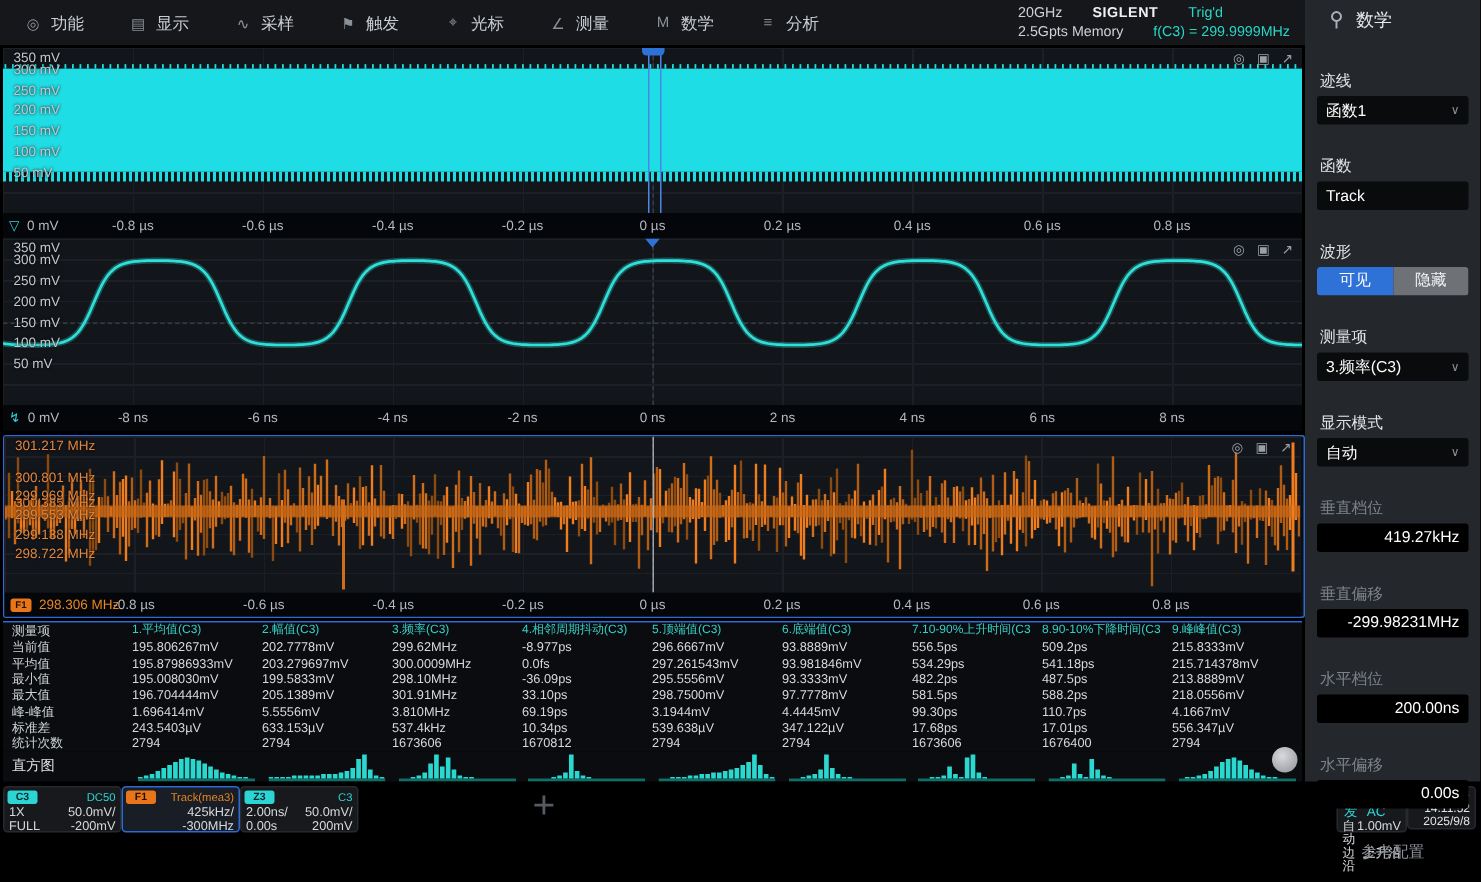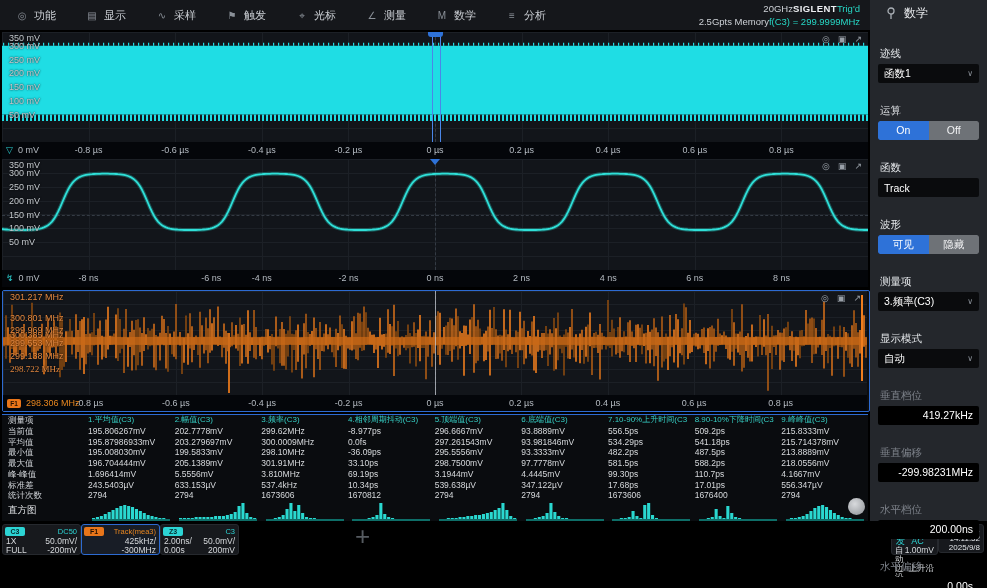--- a/index.html
+++ b/index.html
@@ -4,21 +4,21 @@
 <style>
   html,body{margin:0;padding:0;background:#000;}
   body{width:987px;height:588px;overflow:hidden;font-family:"Liberation Sans",sans-serif;}
   #stage{position:relative;width:987px;height:588px;background:#000;}
   
   .menubar{position:absolute;left:0;top:0;width:870px;height:30px;background:#15171b;}
   .menu-items{display:flex;gap:30px;padding:8px 0 0 16px;}
   .mi{display:flex;gap:6px;align-items:center;font-size:11px;color:#c9cdd2;cursor:default;white-space:nowrap;}
   .mi .ic{color:#8a9098;font-size:10px;width:12px;text-align:center;}
   .mright{position:absolute;right:10px;top:2px;font-size:9.5px;color:#cdd1d6;}
-  .mrow{display:flex;justify-content:flex-end;line-height:13px;}
+  .mrow{display:flex;gap:20px;justify-content:flex-start;line-height:13px;}
   .brand{font-weight:700;color:#eef0f3;letter-spacing:.4px;}
   .tealtx{color:#27d8c6;}
   
   .panel{position:absolute;left:2px;width:866px;background:#0b0d10;}
   .plot{position:relative;width:866px;background:#12151a;overflow:hidden;
     background-image:repeating-linear-gradient(to right,#1c2026 0,#1c2026 1px,transparent 1px,transparent 10%),
                      repeating-linear-gradient(to bottom,#1c2026 0,#1c2026 1px,transparent 1px,transparent 12.5%);}
   .vcenter{position:absolute;left:50%;top:0;bottom:0;border-left:1px dashed #343b44;z-index:1;}
   .hcenter{position:absolute;top:50%;left:0;right:0;border-top:1px dashed #343b44;z-index:1;}
   svg.wave{position:absolute;left:0;top:0;z-index:2;}
@@ -583,21 +583,21 @@
         <div class="ylab " style="top: 50.5px;">150 mV</div>
         <div class="ylab " style="top: 64.375px;">100 mV</div>
         <div class="ylab " style="top: 78.25px;">50 mV</div>
       </div>
     <div class="axis" id="p2-axis">
       <div class="axis-marker">
         <span class="cy">↯</span>
         <span>0 mV</span>
       </div>
     <div class="xlab" style="left: 86.6px;">-8 ns</div>
-        <div class="xlab" style="left: 173.2px; margin-left: 36px;">-6 ns</div>
+        <div class="xlab" style="left: 173.2px;">-6 ns</div>
         <div class="xlab" style="left: 259.8px;">-4 ns</div>
         <div class="xlab" style="left: 346.4px;">-2 ns</div>
         <div class="xlab" style="left: 433px;">0 ns</div>
         <div class="xlab" style="left: 519.6px;">2 ns</div>
         <div class="xlab" style="left: 606.2px;">4 ns</div>
         <div class="xlab" style="left: 692.8px;">6 ns</div>
         <div class="xlab" style="left: 779.4px;">8 ns</div>
       </div>
   </div>
 
@@ -1046,21 +1046,21 @@
         <span>◎</span>
         <span>▣</span>
         <span>↗</span>
       </div>
     <div class="ylab or" style="top: 1px;">301.217 MHz</div>
         <div class="ylab or" style="top: 22px;">300.801 MHz</div>
         <div class="ylab or" style="top: 21px; margin-top: 18px;">300.385 MHz</div>
         <div class="ylab or" style="top: 34px;">299.969 MHz</div>
         <div class="ylab or" style="top: 47px;">299.553 MHz</div>
         <div class="ylab or" style="top: 60px;">299.138 MHz</div>
-        <div class="ylab or" style="top: 73px; font-family: Liberation Serif, serif;">298.722 MHz</div>
+        <div class="ylab or" style="top: 73px;">298.722 MHz</div>
       </div>
     <div class="axis" id="p3-axis" style="width:864px;height:16px">
       <div class="axis-marker">
         <span class="fbadge">F1</span>
         <span class="ortx">298.306 MHz</span>
       </div>
     <div class="xlab" style="left: 86.4px;">-0.8 µs</div>
         <div class="xlab" style="left: 172.8px;">-0.6 µs</div>
         <div class="xlab" style="left: 259.2px;">-0.4 µs</div>
         <div class="xlab" style="left: 345.6px;">-0.2 µs</div>
@@ -1407,27 +1407,20 @@
     </div>
     <div id="sb-body">
         <div class="sb-sec">
           <div class="sb-lab">迹线</div>
           <div class="sb-ctl dd">
             <span>函数1</span>
             <span class="chev">∨</span>
           </div>
         </div>
         <div class="sb-sec">
-          <div class="sb-lab">运算</div>
-          <div class="sb-ctl tg">
-            <span class="on">On</span>
-            <span class="off">Off</span>
-          </div>
-        </div>
-        <div class="sb-sec">
           <div class="sb-lab">函数</div>
           <div class="sb-ctl inb">Track</div>
         </div>
         <div class="sb-sec">
           <div class="sb-lab">波形</div>
           <div class="sb-ctl tg">
             <span class="on">可见</span>
             <span class="off">隐藏</span>
           </div>
         </div>

